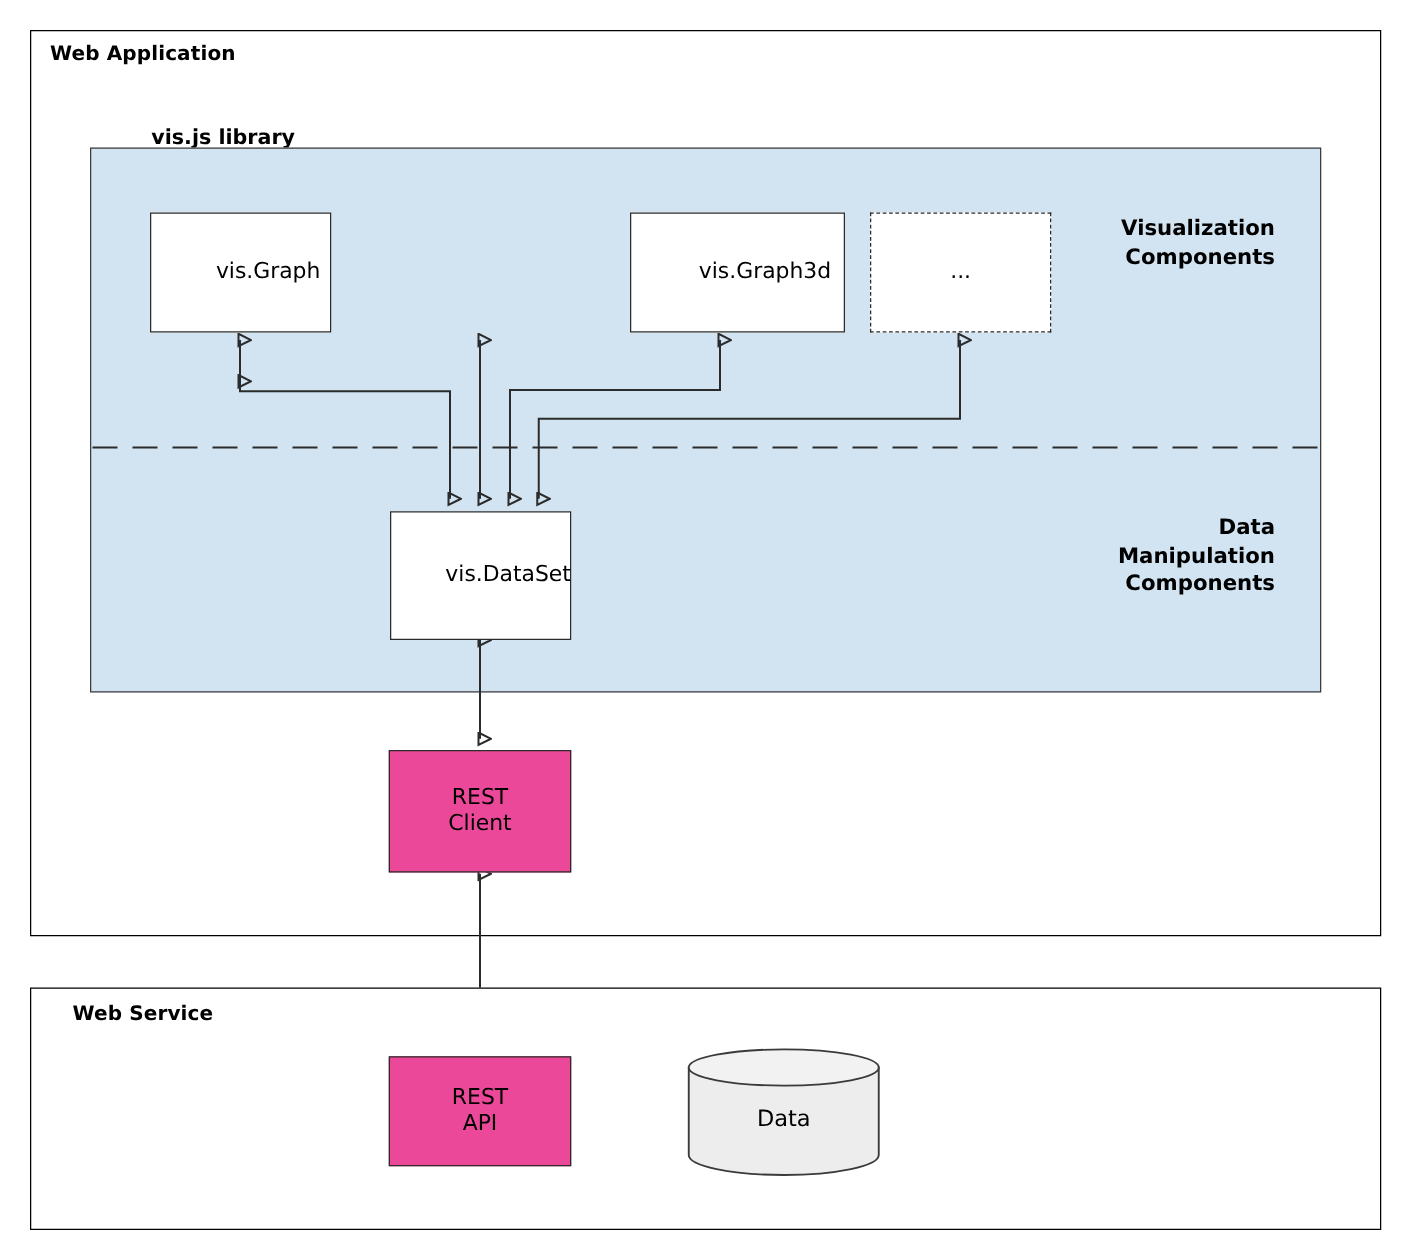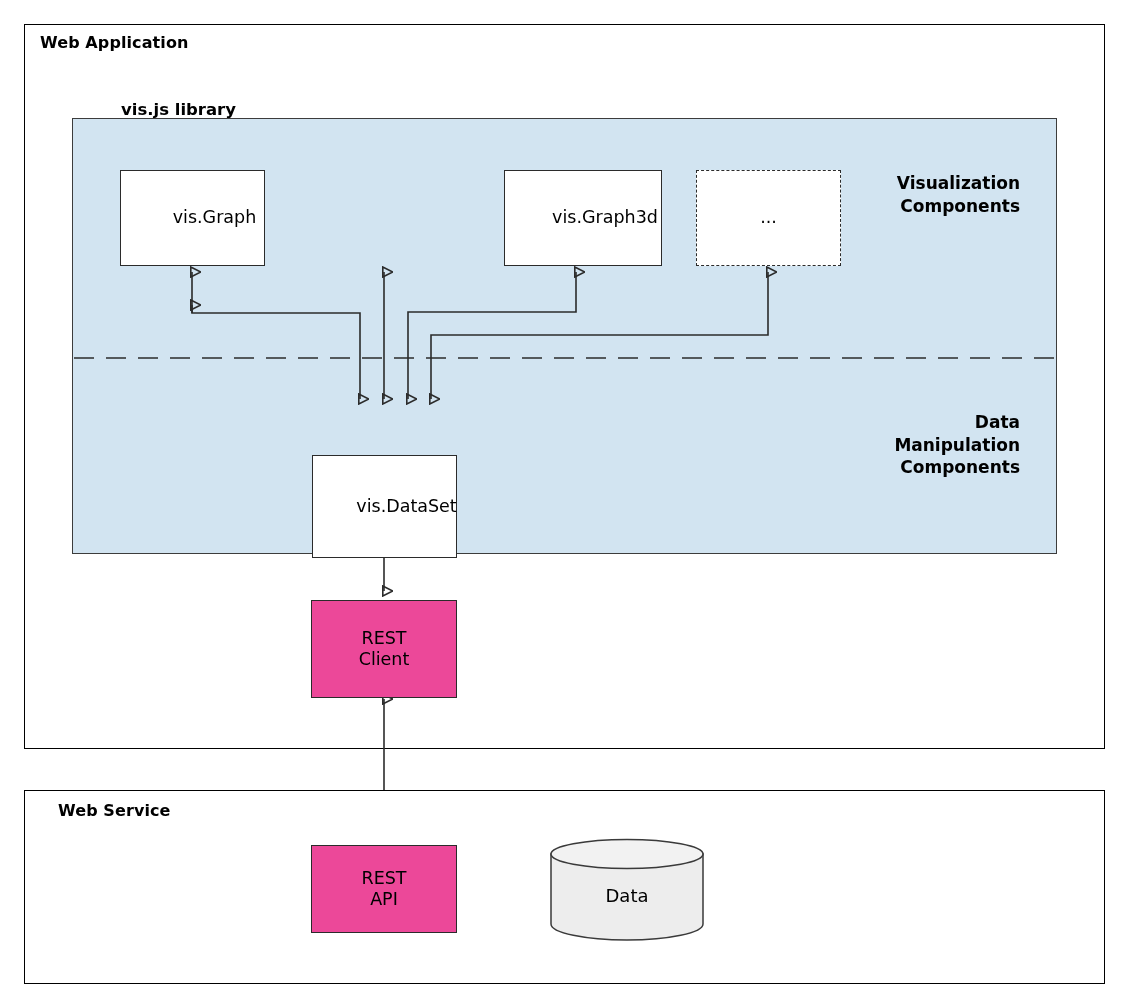--- a/index.html
+++ b/index.html
@@ -79,29 +79,29 @@
     <path d="M384,699 L384,835" marker-start="url(#ar-up)" marker-end="url(#ar-dn)"></path>
 
     <path d="M466,889 L543,889" marker-start="url(#ar-up)" marker-end="url(#ar-dn)"></path>
   </svg>
 
   <div class="node solid" style="left:120px;top:170px;width:145px;height:96px;">
     <span>vis.Graph</span>
   </div>
 
 
-  <div class="node solid" style="left:504px;top:170px;width:158px;height:96px;">
+  <div class="node solid" style="left:504px;top:170px;width:172px;height:96px;">
     <span>vis.Graph3d</span>
   </div>
 
   <div class="node dashed" style="left:696px;top:170px;width:145px;height:96px;">
     <span>...</span>
   </div>
 
-  <div class="node solid" style="left:312px;top:409px;width:145px;height:103px;margin-top:46px;">
+  <div class="node solid" style="left:312px;top:409px;width:145px;height:103px;">
     <span>vis.DataSet</span>
   </div>
 
   <div class="node grey" style="left:311px;top:600px;width:146px;height:98px;">
     <span style="white-space:pre-line;">REST
 Client</span>
   </div>
 
   <div class="outer-box" style="left:24px;top:790px;width:1081px;height:194px;"></div>
   <div class="outer-title" style="left:40px;top:801px;margin-left:18px;">Web Service</div>

